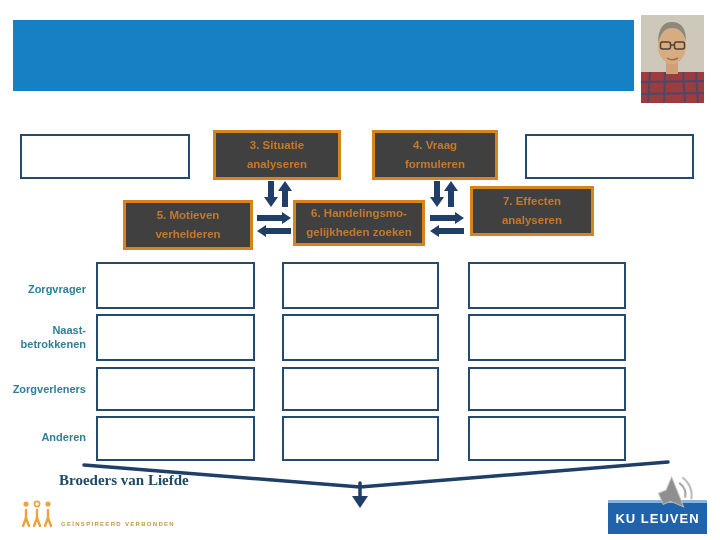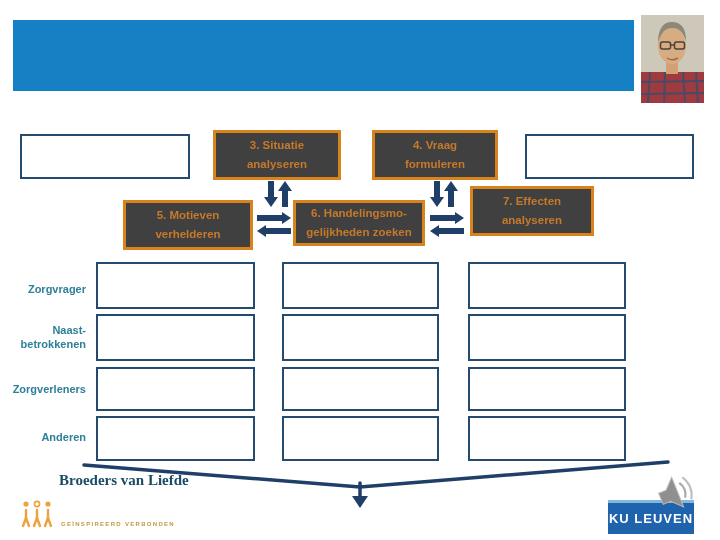--- a/index.html
+++ b/index.html
@@ -27,21 +27,21 @@
 
   .arrow-svg { display:block; }
   .arrow-fill { fill:#1F3E68; }
   .brace-stroke { stroke:#1F3E68; stroke-width:3.5; fill:none; stroke-linecap:round; }
 
   .brand-name { left:59px; top:472px; color:#1B4B66; font-family:"Liberation Serif", serif;
                 font-size:15px; font-weight:bold; }
   .brand-tagline { left:61px; top:521px; color:#C29A3F; font-size:6px;
                    font-weight:bold; letter-spacing:1.3px; }
 
-  .kuleuven-box { left:608px; top:500px; width:86px; height:34px; background:#1E63AC;
+  .kuleuven-box { left:608px; top:500px; width:99px; height:34px; background:#1E63AC;
                   border-top:3px solid #85B7DE; display:flex; align-items:center;
                   justify-content:center; }
   .kuleuven-text { color:#ffffff; font-size:13px; font-weight:bold; letter-spacing:1px; }
 
   .speaker-wrap { left:652px; top:468px; width:52px; height:50px; z-index:5; }
 </style>
 </head>
 <body>
 
 <div class="slide">

